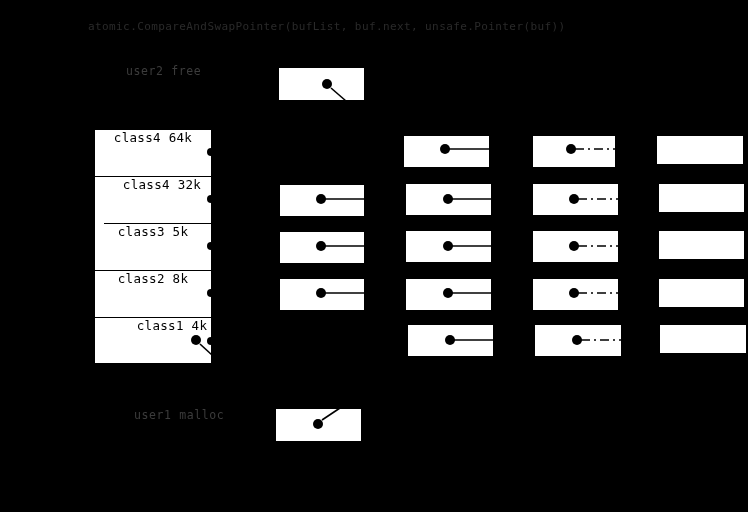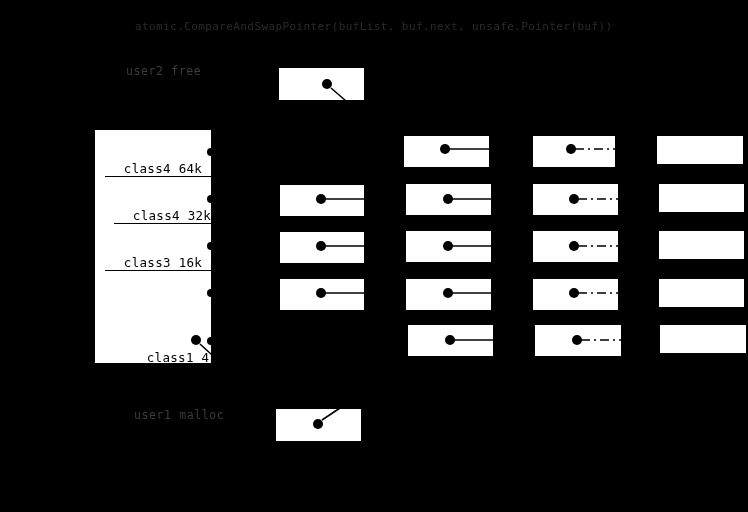--- a/index.html
+++ b/index.html
@@ -15,21 +15,20 @@
     overflow: hidden;
     font-family: "DejaVu Sans Mono", "Liberation Mono", monospace;
   }
   .code-label {
     position: absolute;
     color: #2a2a2a;
     font-size: 11px;
     letter-spacing: 0.4px;
     white-space: pre;
     font-family: "DejaVu Sans Mono", "Liberation Mono", monospace;
-    margin-left: 47px;
   }
   .code-top { left: 88px; top: 20px; }
   .code-bottom { left: 88px; top: 480px; }
 
   .actor-label {
     position: absolute;
     color: #3c3c3c;
     font-size: 11.5px;
     letter-spacing: 0.6px;
     white-space: pre;
@@ -50,27 +49,27 @@
     left: 94px;
     top: 129px;
     width: 118px;
     height: 235px;
     background: #ffffff;
     border: 1px solid #000000;
     box-sizing: border-box;
   }
   .class-cell {
     position: absolute;
-    left: 10px;
+    left: 0;
     width: 116px;
     height: 47px;
     box-sizing: border-box;
     border-bottom: 1px solid #000000;
     display: flex;
-    align-items: flex-end;
+    align-items: flex-start;
     justify-content: center;
     color: #000000;
     font-size: 12.5px;
     letter-spacing: 0.3px;
     white-space: pre;
     font-family: "DejaVu Sans Mono", "Liberation Mono", monospace;
   }
   .class-cell.last { border-bottom: none; padding-left: 38px; }
 
   svg.overlay {
@@ -90,21 +89,22 @@
   <div class="code-label code-top">atomic.CompareAndSwapPointer(bufList, buf.next, unsafe.Pointer(buf))</div>
 
   <div class="actor-label actor-user2">user2 free</div>
 
   <div class="actor-label actor-user1">user1 malloc</div>
 
 
   <div class="class-col" id="class-col" style="left: 94px; top: 129px; width: 118px; height: 235px;">
       <div class="class-cell" style="top: 0px; width: 116px; height: 47px;"><span>class4 64k</span></div>
       <div class="class-cell" style="top: 47px; width: 116px; height: 47px; margin-left: 9px;"><span>class4 32k</span></div>
-      <div class="class-cell" style="top: 94px; width: 116px; height: 47px;"><span>class3 16k</span></div>
+      <div class="class-cell" style="top: 94px; width: 116px; height: 47px;"><span>class3 5k</span></div>
+      <div class="class-cell" style="top: 141px; width: 116px; height: 47px;"><span>class2 8k</span></div>
       <div class="class-cell last" style="top: 188px; width: 116px; height: 47px;"><span>class1 4k</span></div>
     </div>
 
   <div class="box" id="free-node-box" style="left: 279px; top: 68px; width: 85px; height: 32px;"></div>
 
   <div class="box" id="malloc-node-box" style="left: 276px; top: 409px; width: 85px; height: 32px;"></div>
 
   <div id="chain-boxes">
       <div class="box" style="left: 404px; top: 136px; width: 85px; height: 31px;"></div>
       <div class="box" style="left: 533px; top: 136px; width: 82px; height: 31px;"></div>

